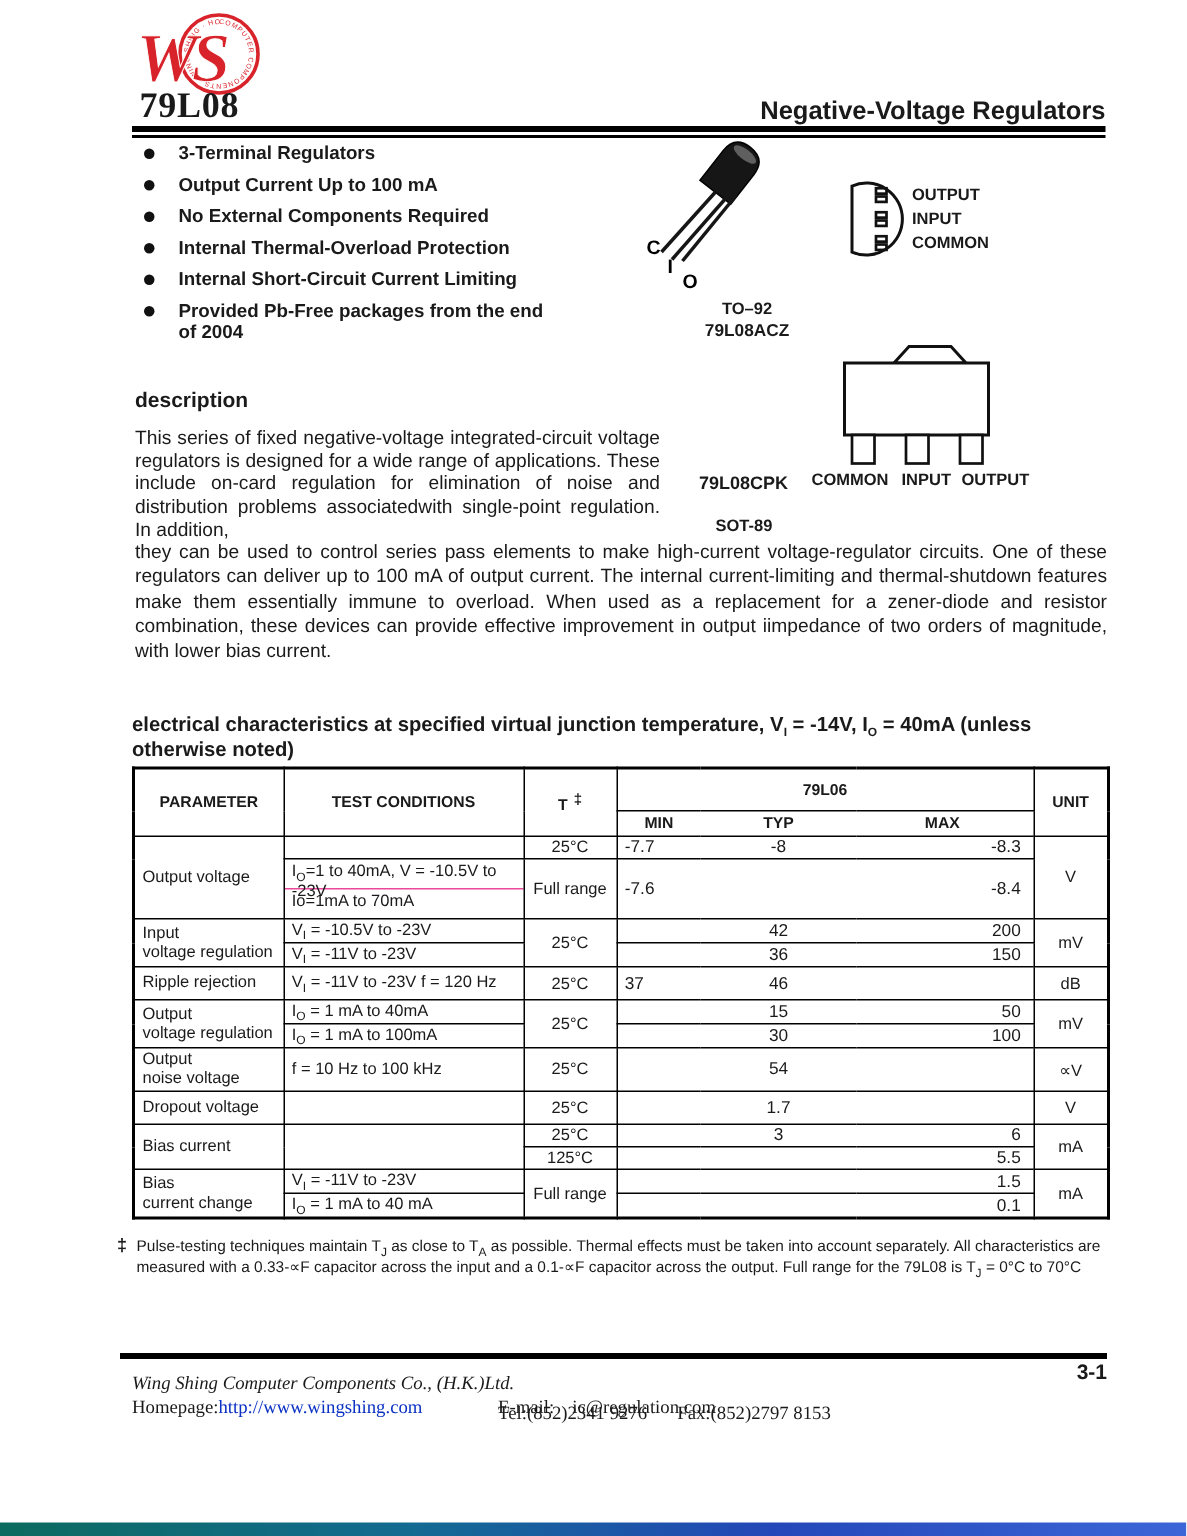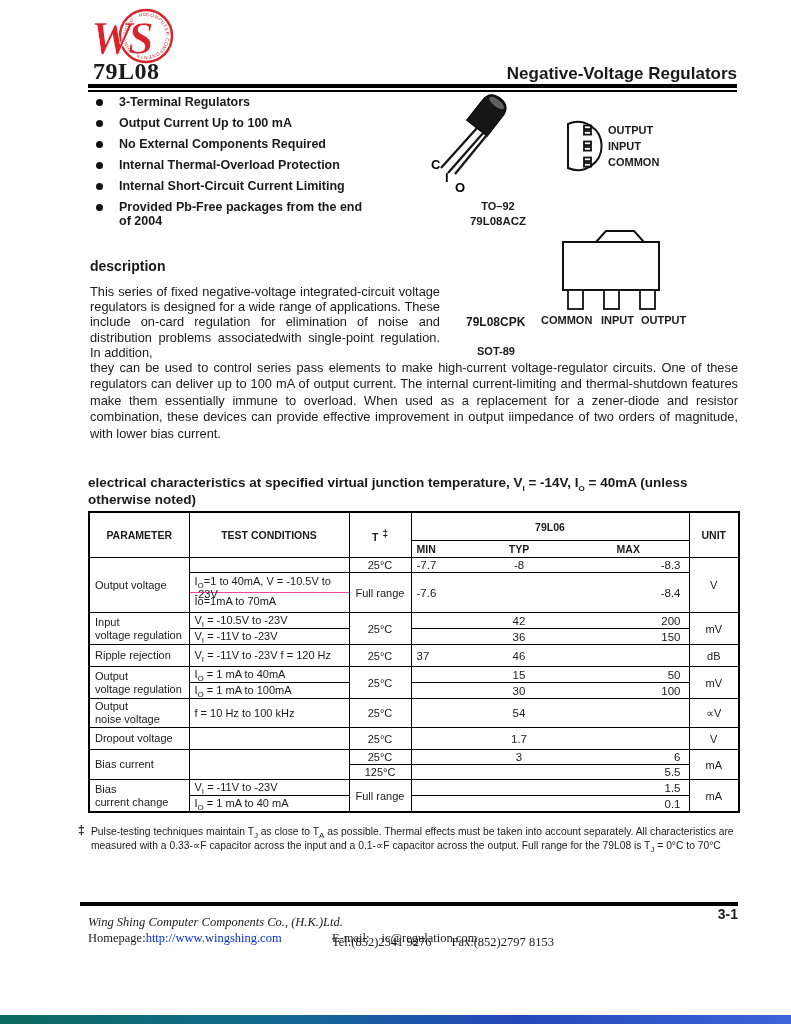--- a/index.html
+++ b/index.html
@@ -196,21 +196,21 @@
       </colgroup>
       <thead>
         <tr class="h1">
           <th rowspan="2">PARAMETER</th>
           <th rowspan="2">TEST CONDITIONS</th>
           <th rowspan="2" class="tcol-h"><span>T</span><span class="dag">‡</span></th>
           <th colspan="3">79L06</th>
           <th rowspan="2">UNIT</th>
         </tr>
         <tr class="h2">
-          <th class="vmin" style="text-align:left">MIN</th>
+          <th class="vmin" style="text-align:center">MIN</th>
           <th class="vtyp">TYP</th>
           <th class="vmax">MAX</th>
         </tr>
       </thead>
       <tbody>
 
         <tr>
           <td class="param" rowspan="2">Output voltage</td>
           <td class="cond"></td>
           <td class="tcol">25°C</td>

